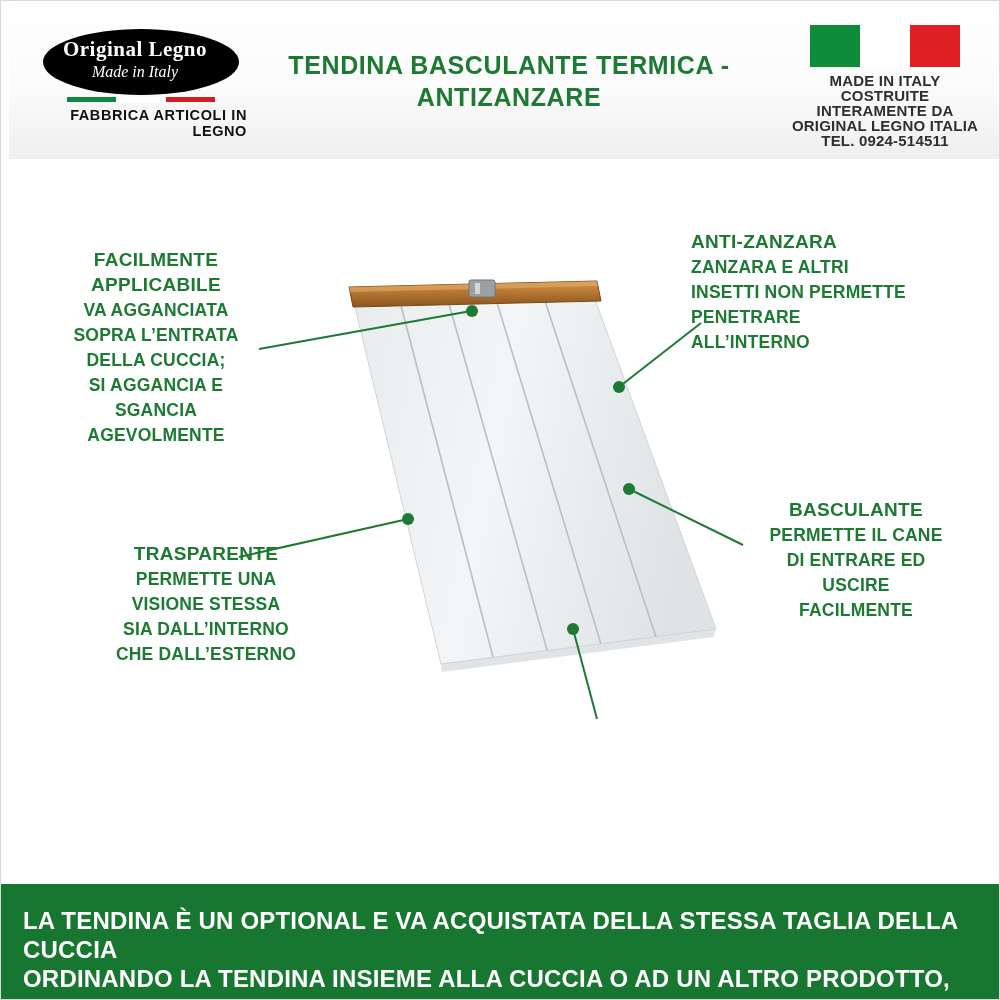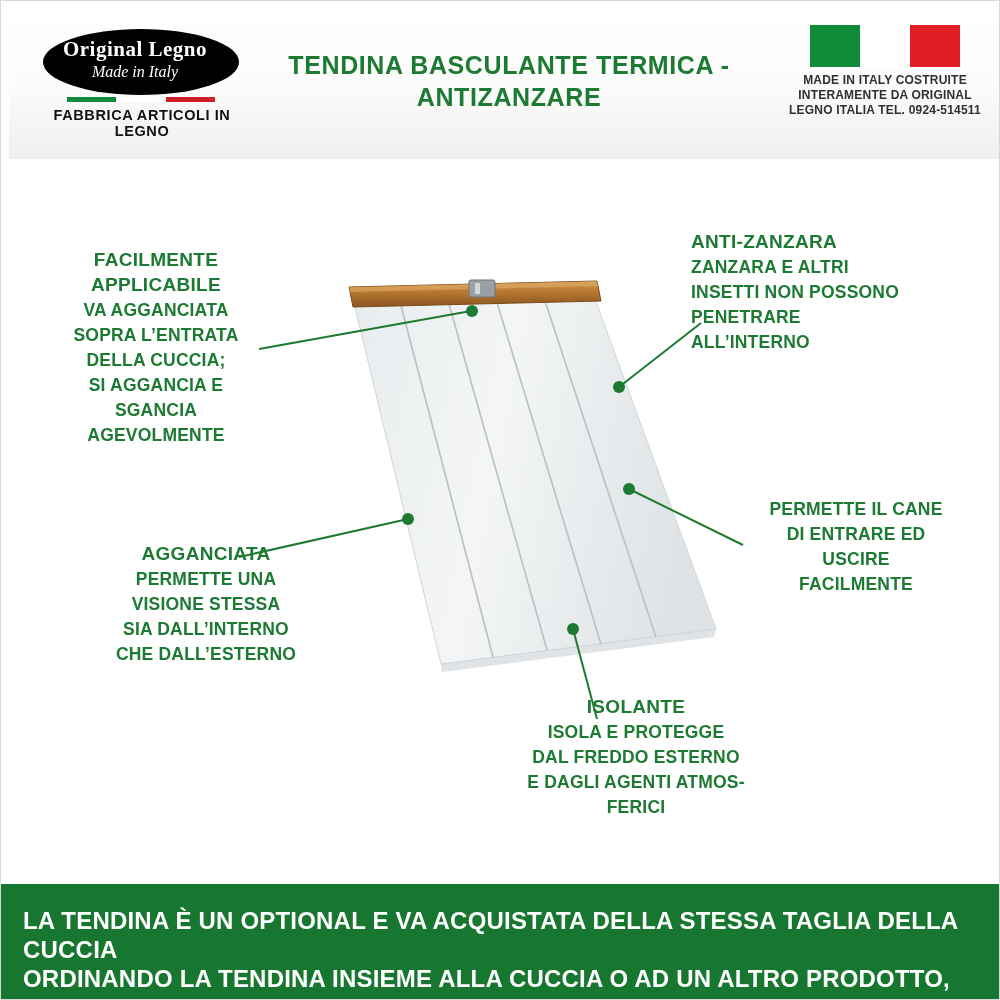--- a/index.html
+++ b/index.html
@@ -72,21 +72,21 @@
     left: 30px; top: 74px;
     width: 148px;
     height: 5px;
     background: linear-gradient(90deg,
       #0a8a3c 0 33.3%, #ffffff 33.3% 66.6%, #cf2027 66.6% 100%);
   }
   .logo-tagline {
     position: absolute;
     left: 0; top: 84px;
     width: 210px;
-    text-align: center;
+    text-align: right;
     font-size: 14.5px;
     font-weight: bold;
     color: #111111;
     letter-spacing: 0.6px;
   }
 
   .header-title {
     position: absolute;
     left: 250px; top: 48px;
     width: 500px;
@@ -106,21 +106,21 @@
   }
   .it-flag {
     width: 150px;
     height: 42px;
     margin: 0 auto 6px auto;
     display: block;
     background: linear-gradient(90deg,
       #0e8c3a 0 33.34%, #ffffff 33.34% 66.67%, #e01e26 66.67% 100%);
   }
   .made-lines {
-    font-size: 12px;
+    font-size: 15px;
     font-weight: bold;
     color: #2f2f2f;
     line-height: 15px;
     letter-spacing: 0.2px;
   }
 
   
   .main {
     position: absolute;
     left: 0; top: 158px;
@@ -262,49 +262,43 @@
 APPLICABILE</span>
       <span class="body">VA AGGANCIATA
 SOPRA L’ENTRATA
 DELLA CUCCIA;
 SI AGGANCIA E
 SGANCIA
 AGEVOLMENTE</span>
     </div>
 
     <div class="callout" id="co-trasparente">
-      <span class="ttl">AGGANCIATA</span>
+      <span class="ttl">TRASPARENTE</span>
       <span class="body">PERMETTE UNA
 VISIONE STESSA
 SIA DALL’INTERNO
 CHE DALL’ESTERNO</span>
     </div>
 
     <div class="callout" id="co-antizanzara">
       <span class="ttl">ANTI-ZANZARA</span>
       <span class="body">ZANZARA E ALTRI
-INSETTI NON POSSONO
+INSETTI NON PERMETTE
 PENETRARE
 ALL’INTERNO</span>
     </div>
 
     <div class="callout" id="co-basculante">
+      <span class="ttl">BASCULANTE</span>
       <span class="body">PERMETTE IL CANE
 DI ENTRARE ED
 USCIRE
 FACILMENTE</span>
     </div>
 
-    <div class="callout" id="co-isolante">
-      <span class="ttl">ISOLANTE</span>
-      <span class="body">ISOLA E PROTEGGE
-DAL FREDDO ESTERNO
-E DAGLI AGENTI ATMOS-
-FERICI</span>
-    </div>
   </div>
 
   <div class="footer">
     <div class="footer-text">LA TENDINA È UN OPTIONAL E VA ACQUISTATA DELLA STESSA TAGLIA DELLA CUCCIA
 ORDINANDO LA TENDINA INSIEME ALLA CUCCIA O AD UN ALTRO PRODOTTO,
 NON PAGHI LE € 12,00 DI SPEDIZIONE SULLA TENDINA</div>
   </div>
 
 </div>
 

